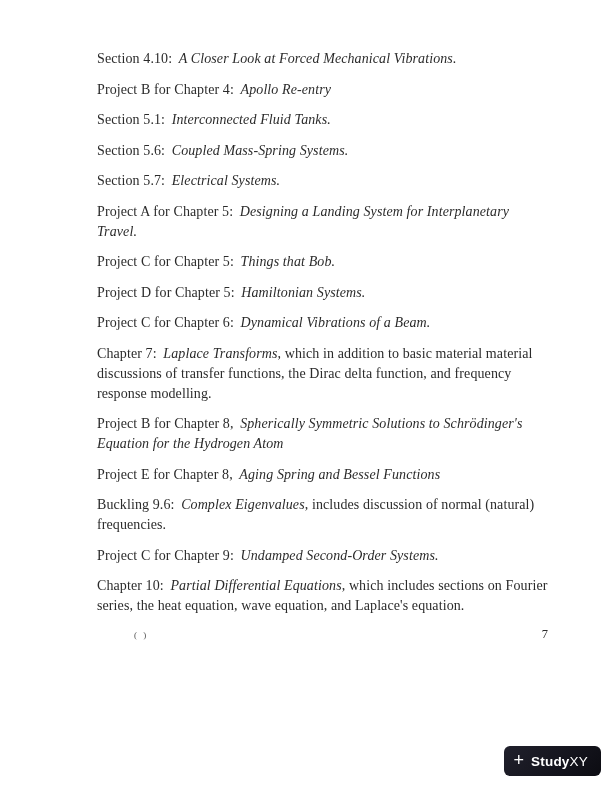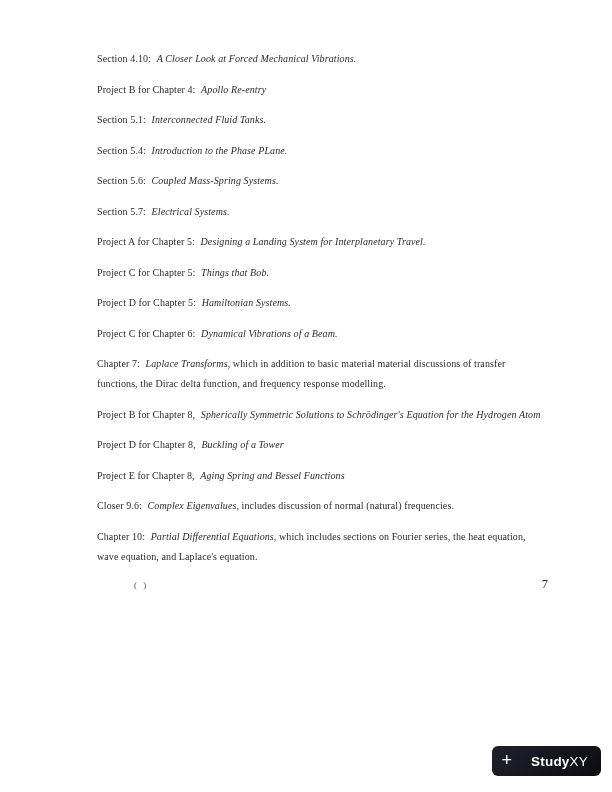--- a/index.html
+++ b/index.html
@@ -8,21 +8,21 @@
     font-family: "Liberation Serif", "DejaVu Serif", serif;
     color: #2b2b2b;
   }
   .page {
     position: absolute; inset: 0;
     padding: 49px 64px 0 97px;
     box-sizing: border-box;
   }
   .entries p {
     margin: 0 0 10.5px 0;
-    font-size: 10px;
+    font-size: 14px;
     line-height: 20px;
     letter-spacing: 0.1px;
   }
   .entry-prefix { padding-right: 3px; }
   .it { font-style: italic; }
   .footer {
     display: flex; justify-content: space-between; align-items: baseline;
     margin-top: 2px;
   }
   .footer-mark {
@@ -39,62 +39,61 @@
   }
   .plus-icon {
     color: #ffffff; font-size: 18px; line-height: 1;
     font-family: "Liberation Sans", sans-serif; font-weight: 300;
     transform: translateY(-1px);
   }
   .brand-text {
     font-family: "Liberation Sans", sans-serif;
     color: #ffffff; font-size: 13.5px; letter-spacing: 0.2px;
   }
-  .brand-text .b1 { font-weight: 600; margin-left: 12px; }
+  .brand-text .b1 { font-weight: 600; }
   .brand-text .b2 { font-weight: 400; }
 </style>
 </head>
 <body>
 
 <div class="page">
   <div class="entries">
 
     <p><span class="entry-prefix">Section 4.10: </span><span class="it">A Closer Look at Forced Mechanical Vibrations.</span><span></span></p>
 
     <p><span class="entry-prefix">Project B for Chapter 4: </span><span class="it">Apollo Re-entry</span><span></span></p>
 
 
     <p><span class="entry-prefix">Section 5.1: </span><span class="it">Interconnected Fluid Tanks.</span><span></span></p>
 
-    <p><span class="entry-prefix">Section 5.4: </span><span class="it">Introduction to the Phase PLane.</span><span></span></p>
 
     <p><span class="entry-prefix">Section 5.6: </span><span class="it">Coupled Mass-Spring Systems.</span><span></span></p>
 
     <p><span class="entry-prefix">Section 5.7: </span><span class="it">Electrical Systems.</span><span></span></p>
 
 
     <p><span class="entry-prefix">Project A for Chapter 5: </span><span class="it">Designing a Landing System for Interplanetary Travel.</span><span></span></p>
 
     <p><span class="entry-prefix">Project C for Chapter 5: </span><span class="it">Things that Bob.</span><span></span></p>
 
     <p><span class="entry-prefix">Project D for Chapter 5: </span><span class="it">Hamiltonian Systems.</span><span></span></p>
 
     <p><span class="entry-prefix">Project C for Chapter 6: </span><span class="it">Dynamical Vibrations of a Beam.</span><span></span></p>
 
     <p><span class="entry-prefix">Chapter 7: </span><span class="it">Laplace Transforms</span><span>, which in addition to basic material material discussions of transfer functions, the Dirac delta function, and frequency response modelling.</span></p>
 
     <p><span class="entry-prefix">Project B for Chapter 8, </span><span class="it">Spherically Symmetric Solutions to Schrödinger's Equation for the Hydrogen Atom</span><span></span></p>
 
-    <p><span class="entry-prefix">Project D for Chapter 8, </span><span class="it">Buckling of a Tower</span><span></span></p>
 
     <p><span class="entry-prefix">Project E for Chapter 8, </span><span class="it">Aging Spring and Bessel Functions</span><span></span></p>
 
-    <p><span class="entry-prefix">Closer 9.6: </span><span class="it">Complex Eigenvalues</span><span>, includes discussion of normal (natural) frequencies.</span></p>
+    <p><span class="entry-prefix">Buckling 9.6: </span><span class="it">Complex Eigenvalues</span><span>, includes discussion of normal (natural) frequencies.</span></p>
 
 
+    <p><span class="entry-prefix">Project C for Chapter 9: </span><span class="it">Undamped Second-Order Systems.</span><span></span></p>
 
     <p><span class="entry-prefix">Chapter 10: </span><span class="it">Partial Differential Equations</span><span>, which includes sections on Fourier series, the heat equation, wave equation, and Laplace's equation.</span></p>
 
   </div>
 
   <div class="footer">
     <span class="footer-mark">( )</span>
     <span class="page-number">7</span>
   </div>
 </div>

